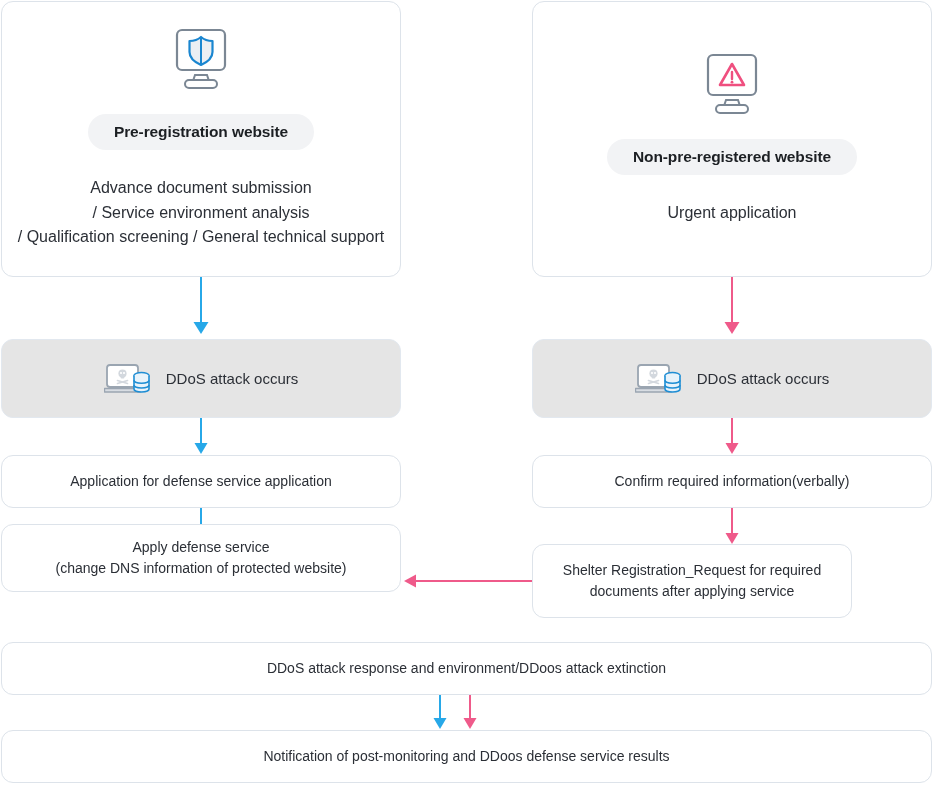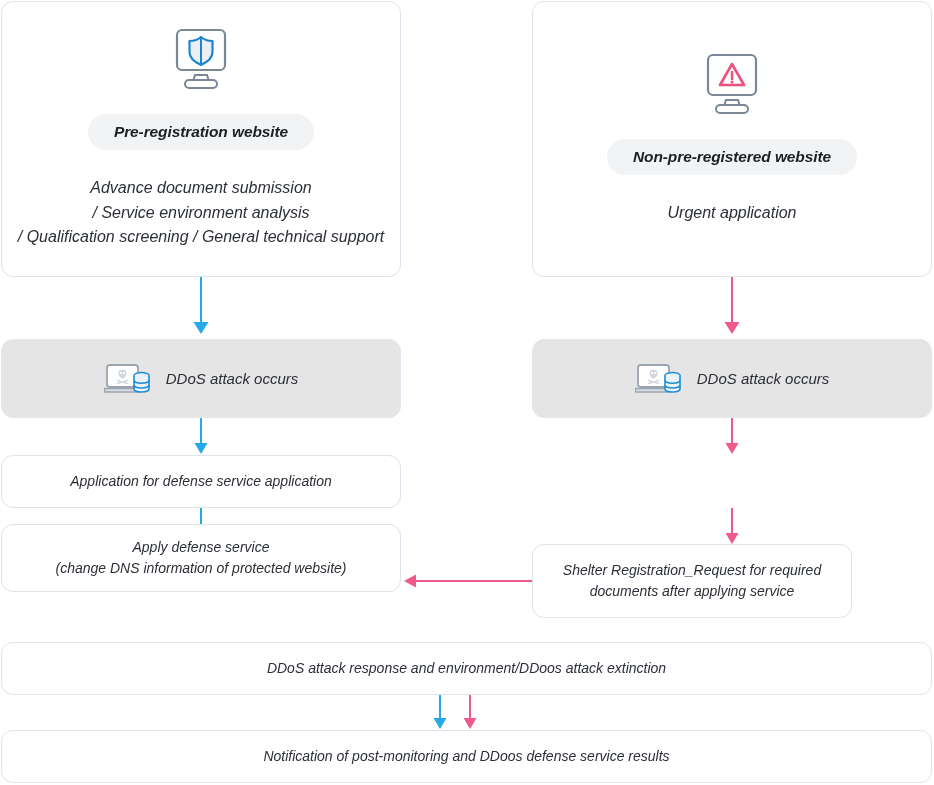--- a/index.html
+++ b/index.html
@@ -13,21 +13,20 @@
 
   .box {
     position: absolute;
     border: 1px solid #dde3ea;
     border-radius: 12px;
     background: #ffffff;
     display: flex;
     align-items: center;
     justify-content: center;
     text-align: center;
-    font-style: italic;
   }
   .box.filled { background: #e5e5e5; border-color: #e2e8ef; }
 
   .card-inner {
     display: flex;
     flex-direction: column;
     align-items: center;
     width: 100%;
   }
 
@@ -184,20 +183,23 @@
   <div class="v-arrow" style="left:719px; top:418px;">
     <svg width="26" height="38" viewBox="0 0 26 38">
       <line x1="13" y1="0" x2="13" y2="26" stroke="#ef5a8a" stroke-width="2"></line>
       <path d="M6.5 25 L19.5 25 L13 36 Z" fill="#ef5a8a"></path>
     </svg>
   </div>
 
   <div class="box" style="left:1px; top:455px; width:400px; height:53px;">
     <div class="box-label">Application for defense service application</div>
   </div>
+  <div class="box" style="left:532px; top:455px; width:400px; height:53px;">
+    <div class="box-label">Confirm required information(verbally)</div>
+  </div>
 
   <div class="v-arrow" style="left:188px; top:508px;">
     <svg width="26" height="38" viewBox="0 0 26 38">
       <line x1="13" y1="0" x2="13" y2="26" stroke="#27a8e8" stroke-width="2"></line>
       <path d="M6.5 25 L19.5 25 L13 36 Z" fill="#27a8e8"></path>
     </svg>
   </div>
   <div class="v-arrow" style="left:719px; top:508px;">
     <svg width="26" height="38" viewBox="0 0 26 38">
       <line x1="13" y1="0" x2="13" y2="26" stroke="#ef5a8a" stroke-width="2"></line>

